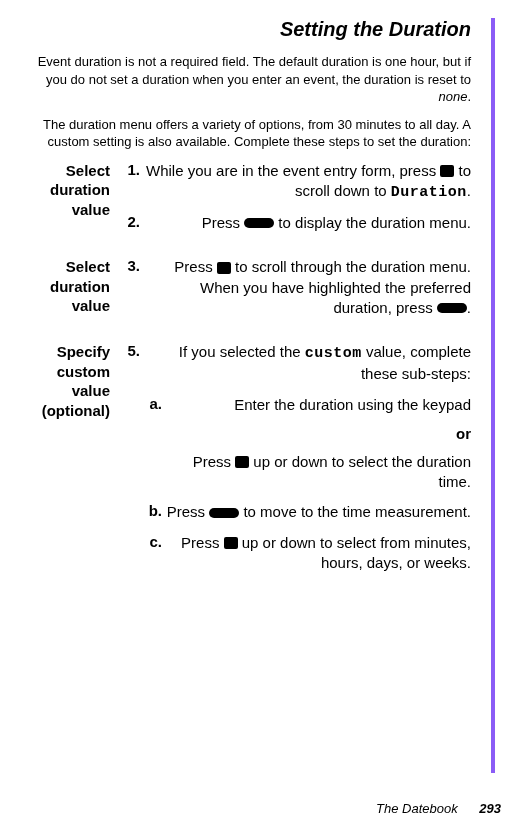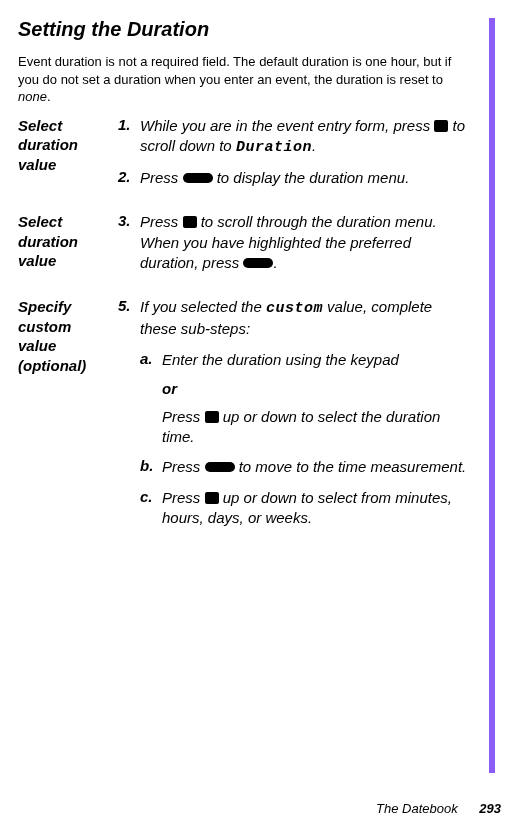--- a/index.html
+++ b/index.html
@@ -10,43 +10,43 @@
     body {
       width: 525px;
       height: 830px;
       font-family: Arial, Helvetica, sans-serif;
       background: #fff;
       color: #000;
       position: relative;
       padding: 18px 30px 18px 18px;
     }
     .content-area {
-      border-right: 6px solid #8b5cf6;
+      border-right: 4px solid #8b5cf6;
       padding-right: 20px;
       min-height: 755px;
+      text-align: right;
     }
     .section-title {
       font-size: 20px;
       font-weight: bold;
       font-style: italic;
       margin-bottom: 12px;
     }
     .intro-para {
       font-size: 13px;
       line-height: 1.35;
       margin-bottom: 10px;
     }
     .intro-para .none {
       font-style: italic;
     }
     .steps-table {
       display: table;
       width: 100%;
       margin-top: 4px;
-      font-style: italic;
     }
     .step-row {
       display: table-row;
     }
     .step-label {
       display: table-cell;
       width: 100px;
       font-weight: bold;
       font-size: 15px;
       line-height: 1.3;
@@ -144,20 +144,21 @@
 <body>
 
 <div class="content-area">
 
   <h2 class="section-title">Setting the Duration</h2>
 
   <p class="intro-para">
     <span>Event duration is not a required field. The default duration is one hour, but if you do not set a duration when you enter an event, the duration is reset to </span><span class="none">none</span><span>.</span>
   </p>
 
+  <p class="intro-para">The duration menu offers a variety of options, from 30 minutes to all day. A custom setting is also available. Complete these steps to set the duration:</p>
 
   <div class="steps-table">
 
     <div class="step-row">
       <div class="step-label">
         <span>Select</span><br>
         <span>duration</span><br>
         <span>value</span>
       </div>
       <div class="step-content">

